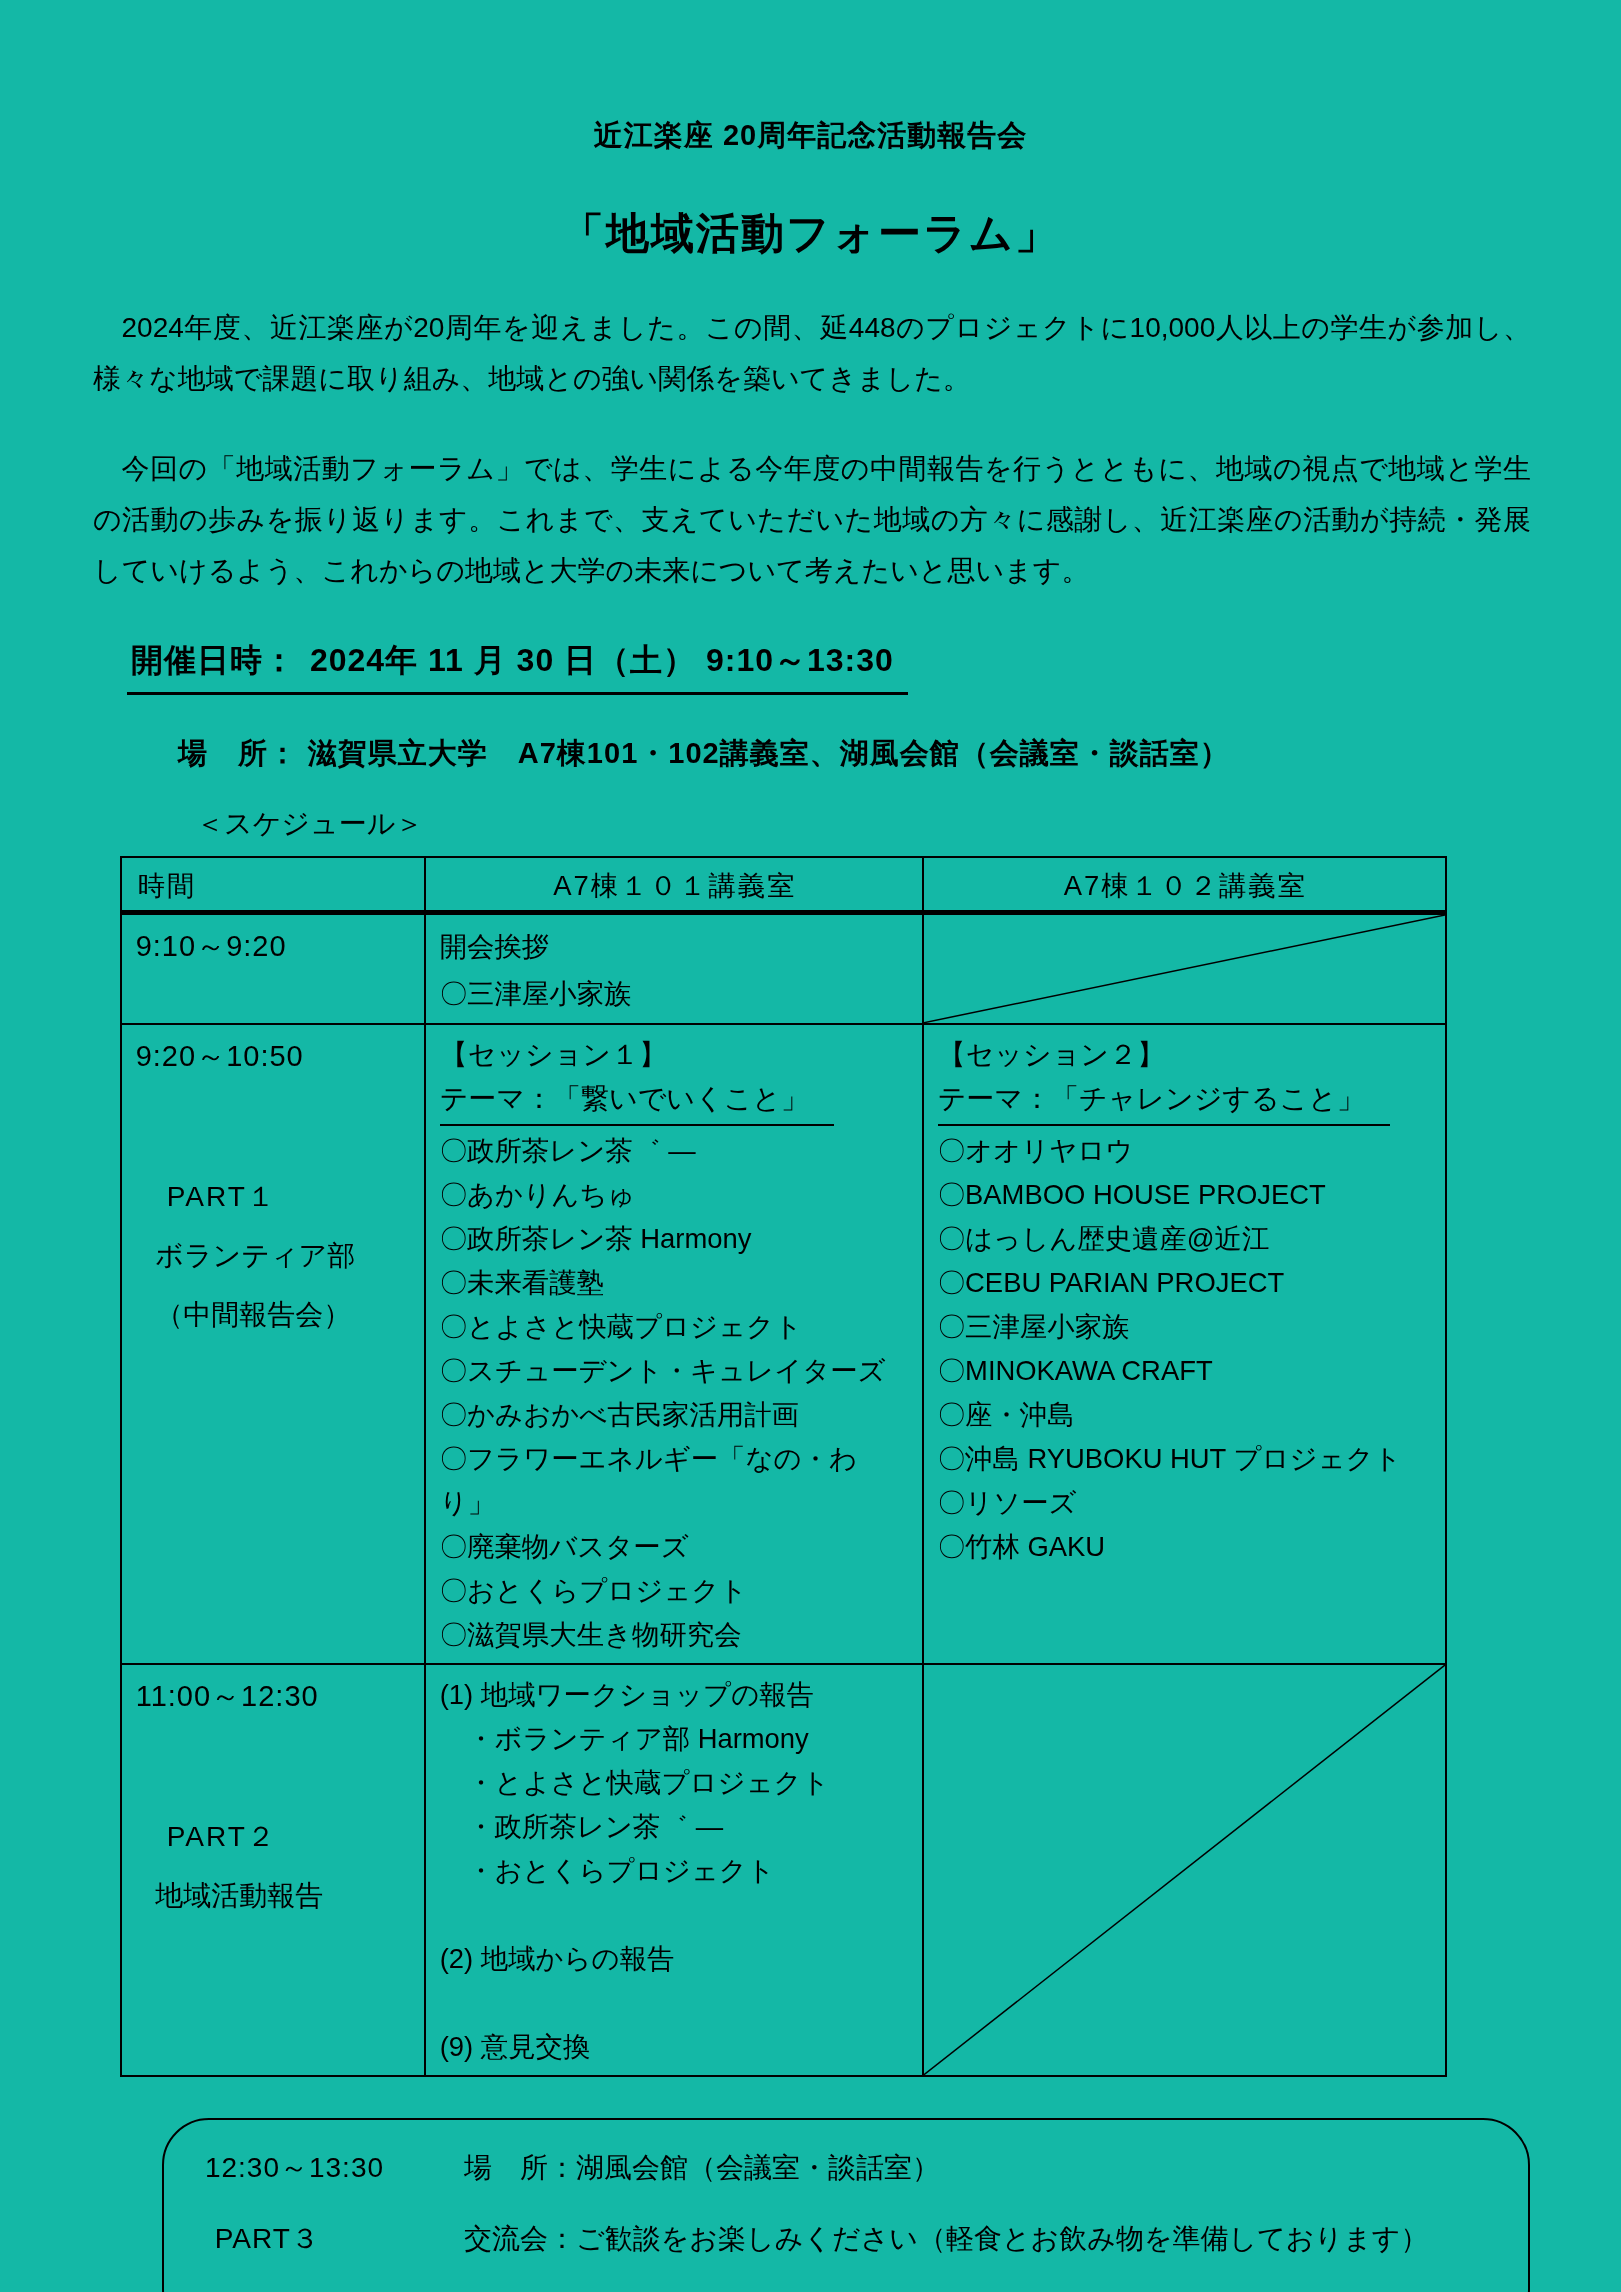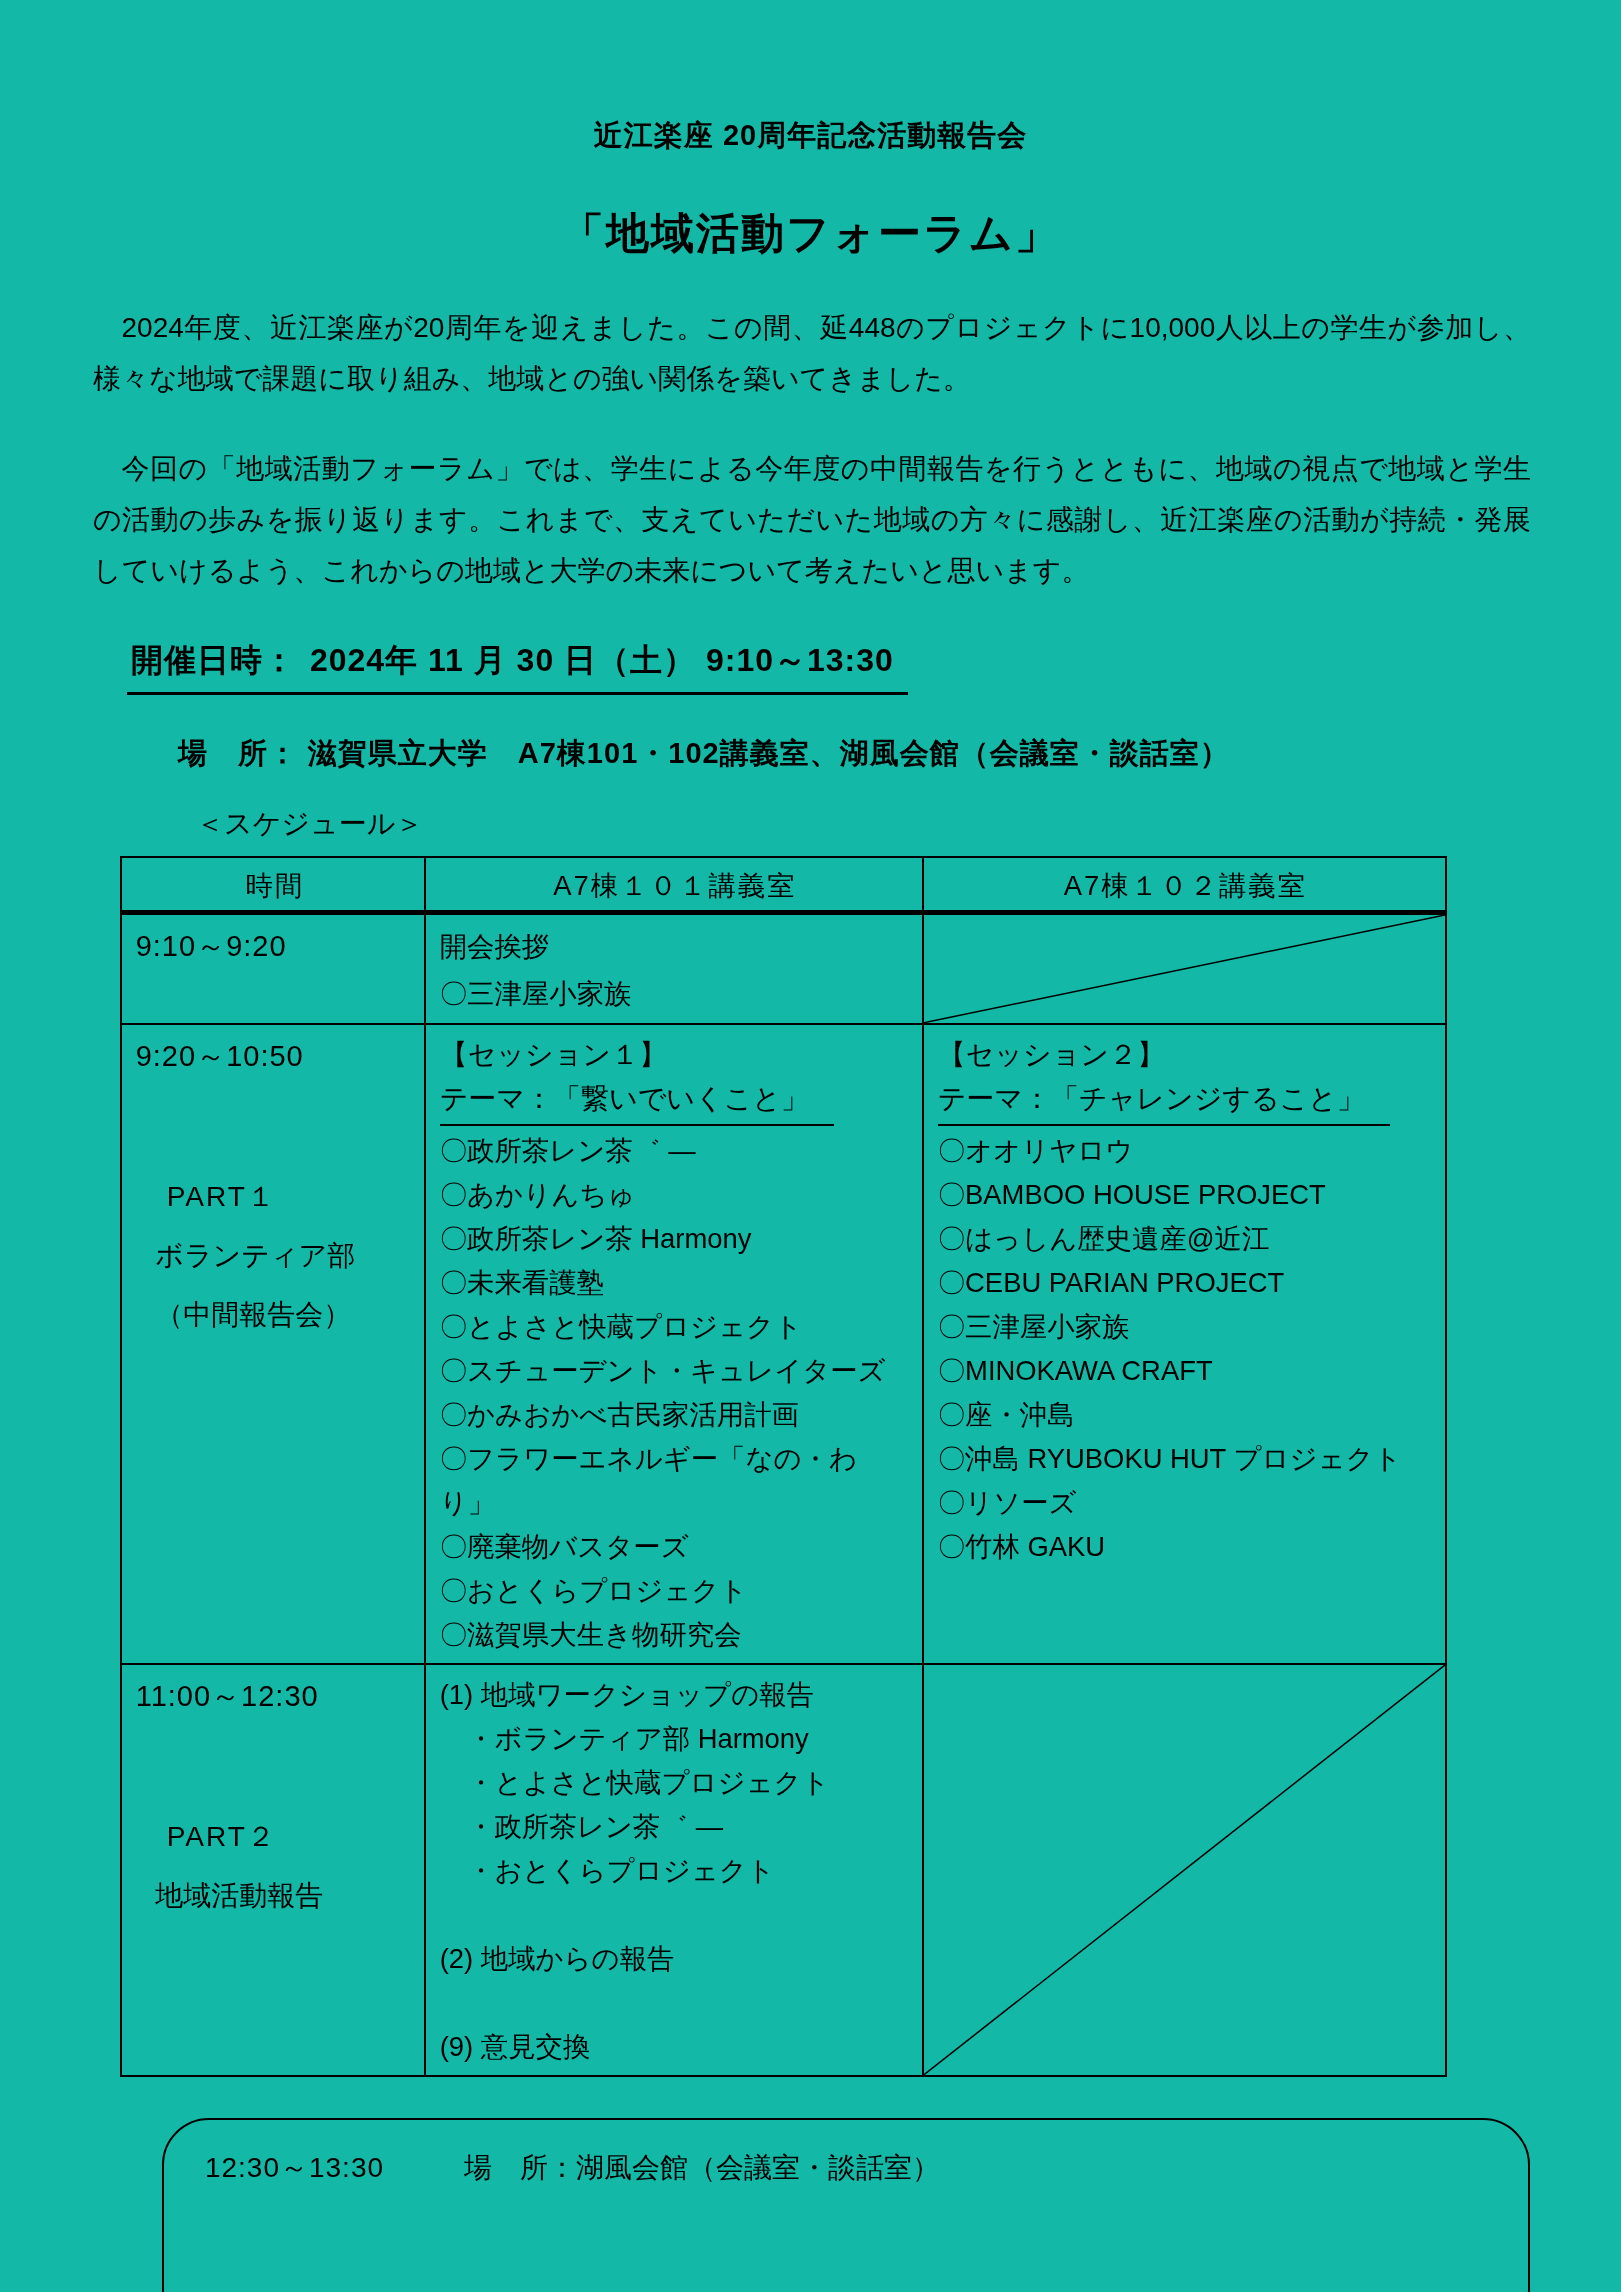--- a/index.html
+++ b/index.html
@@ -73,21 +73,21 @@
     padding:7.8px 11.8px 5.9px 13.7px;
     font-size:27.4px;
   }
   table.schedule thead th {
     border-bottom:5.9px solid #000;
     height:51px;
     text-align:center;
     padding-top:9.8px;
     letter-spacing:2px;
   }
-  table.schedule thead th.th-time { text-align:center; padding-left:15.7px; }
+  table.schedule thead th.th-time { text-align:left; padding-left:15.7px; }
   tr.row-opening { height:102px; }
   tr.row-part1   { height:567px; }
   tr.row-part2   { height:388px; }
 
   .time-text { font-size:29px; padding-top:3.9px; letter-spacing:1px; }
   .part-block { margin-top:90px; }
   .part-label { margin-left:31px; font-size:28px; line-height:59px; letter-spacing:2px; }
   .part-desc-line { margin-left:19.6px; font-size:28px; line-height:59px; }
 
   .cell-line { line-height:47px; }
@@ -264,17 +264,21 @@
         </td>
       </tr>
     </tbody>
   </table>
 
   <div class="closing-box">
     <div class="box-row">
       <div class="box-label">12:30～13:30</div>
       <div class="box-content">場　所：湖風会館（会議室・談話室）</div>
     </div>
+    <div class="box-row">
+      <div class="box-label part">PART３</div>
+      <div class="box-content">交流会：ご歓談をお楽しみください（軽食とお飲み物を準備しております）</div>
+    </div>
 
   </div>
 
 </div>
 
 
 </body></html>

